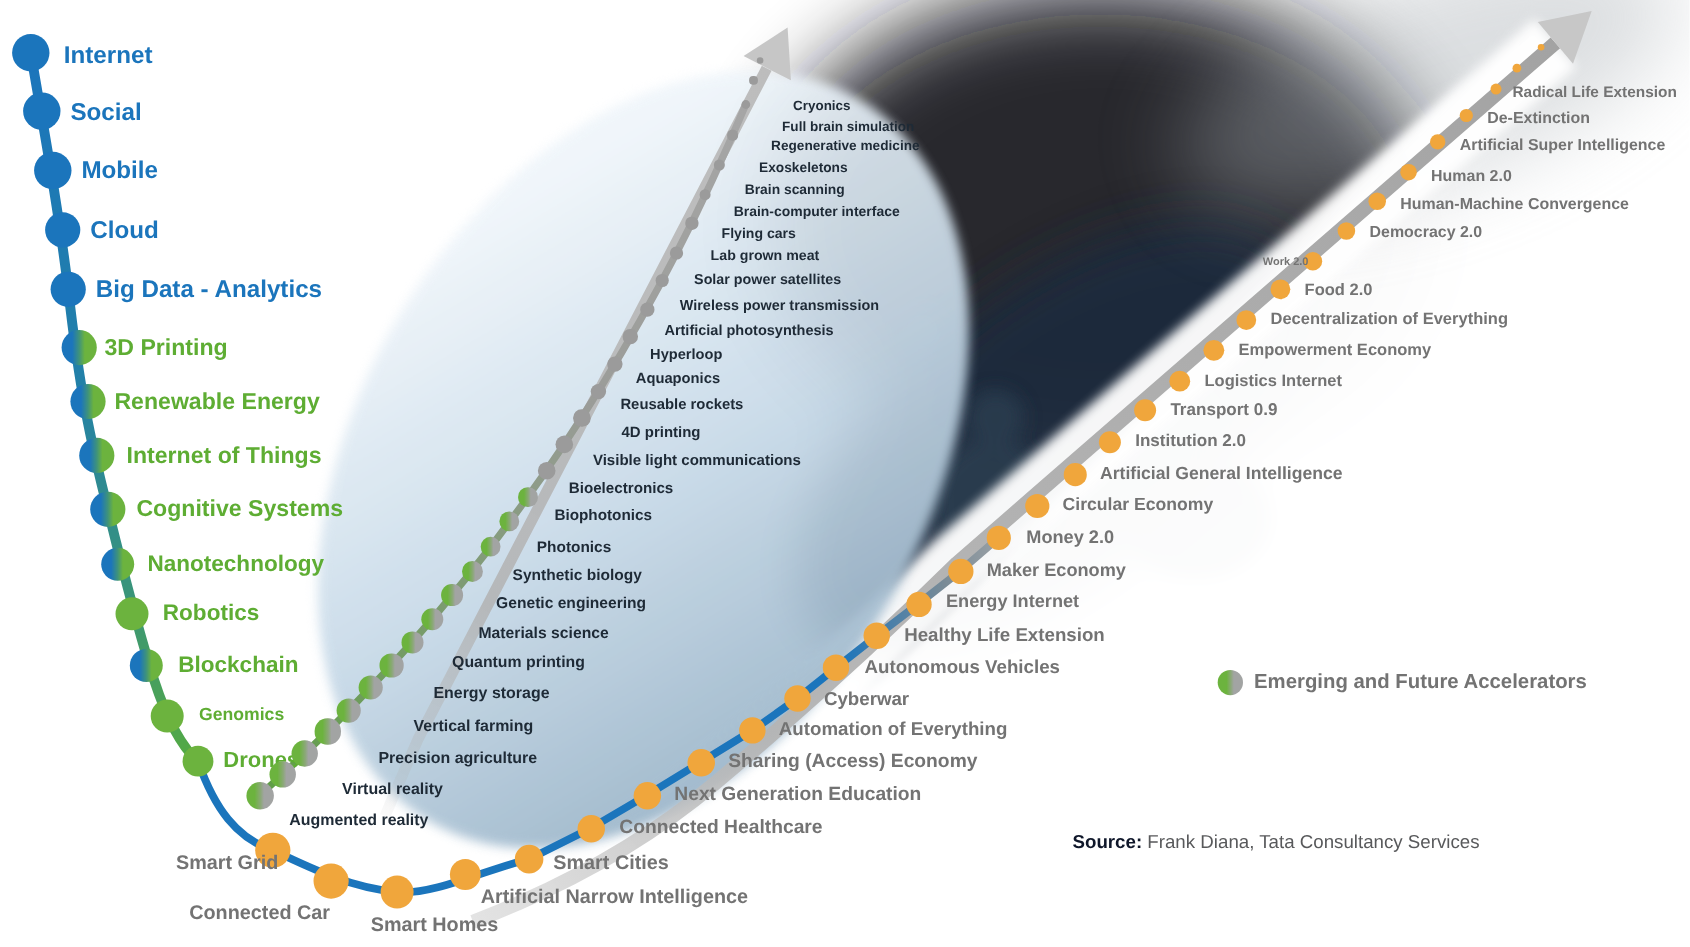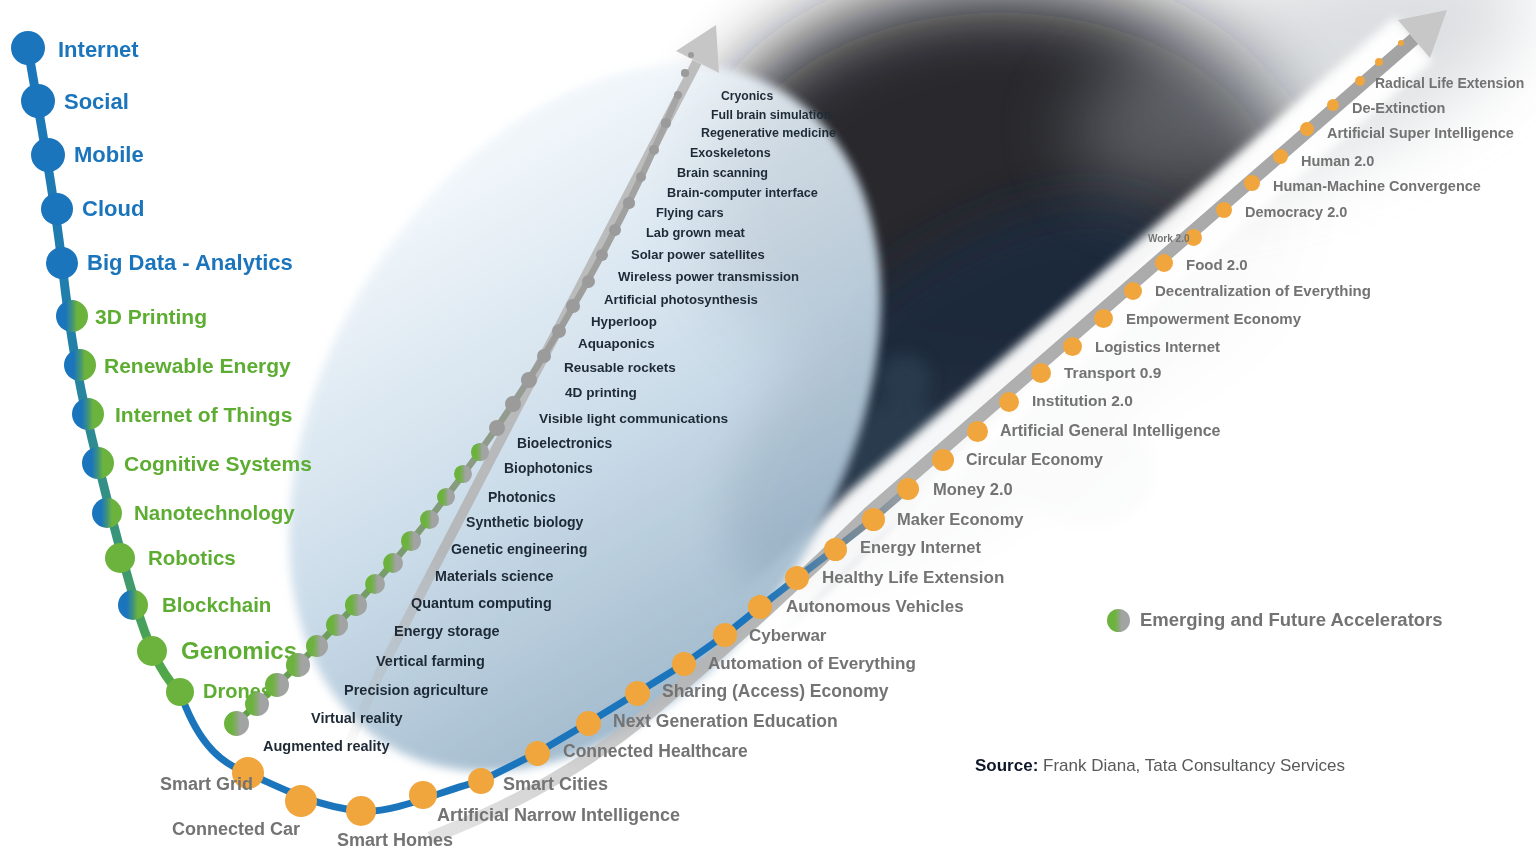--- a/index.html
+++ b/index.html
@@ -134,21 +134,21 @@
       <div class="lbl lbl-green" style="left: 115px; top: 414px; font-size: 21px;">Internet of Things</div>
       <div class="dot dot-blend" style="left: 82px; top: 447px; width: 32px; height: 32px;"></div>
       <div class="lbl lbl-green" style="left: 124px; top: 463px; font-size: 21px;">Cognitive Systems</div>
       <div class="dot dot-blend" style="left: 92px; top: 498px; width: 30px; height: 30px;"></div>
       <div class="lbl lbl-green" style="left: 134px; top: 513px; font-size: 20.5px;">Nanotechnology</div>
       <div class="dot dot-green" style="left: 105px; top: 543px; width: 30px; height: 30px;"></div>
       <div class="lbl lbl-green" style="left: 148px; top: 558px; font-size: 20.5px; text-align: center;">Robotics</div>
       <div class="dot dot-blend" style="left: 118px; top: 590px; width: 30px; height: 30px;"></div>
       <div class="lbl lbl-green" style="left: 162px; top: 605px; font-size: 20.5px;">Blockchain</div>
       <div class="dot dot-green" style="left: 137px; top: 636px; width: 30px; height: 30px;"></div>
-      <div class="lbl lbl-green" style="left: 181px; top: 651px; font-size: 24px;">Genomics</div>
+      <div class="lbl lbl-green" style="left: 181px; top: 651px; font-size: 16px;">Genomics</div>
       <div class="dot dot-green" style="left: 166px; top: 678px; width: 28px; height: 28px;"></div>
       <div class="lbl lbl-green" style="left: 203px; top: 691px; font-size: 20px;">Drones</div>
       <div class="dot dot-orange" style="left: 232px; top: 757px; width: 32px; height: 32px;"></div>
       <div class="lbl lbl-dark" style="left: 126px; top: 784px; font-size: 18px; margin-left: 34px;">Smart Grid</div>
       <div class="dot dot-orange" style="left: 285px; top: 785px; width: 32px; height: 32px;"></div>
       <div class="lbl lbl-dark" style="left: 172px; top: 829px; font-size: 18px;">Connected Car</div>
       <div class="dot dot-orange" style="left: 346px; top: 796px; width: 30px; height: 30px;"></div>
       <div class="lbl lbl-dark" style="left: 337px; top: 840px; font-size: 18px;">Smart Homes</div>
       <div class="dot dot-orange" style="left: 409px; top: 781px; width: 28px; height: 28px;"></div>
       <div class="lbl lbl-dark" style="left: 437px; top: 815px; font-size: 18px;">Artificial Narrow Intelligence</div>
@@ -210,21 +210,21 @@
       <div class="lbl lbl-ink" style="left: 263px; top: 746px; font-size: 14.5px;">Augmented reality</div>
       <div class="dot dot-emg" style="left: 244.8px; top: 691.8px; width: 24.4px; height: 24.4px;"></div>
       <div class="lbl lbl-ink" style="left: 311px; top: 718px; font-size: 14.5px;">Virtual reality</div>
       <div class="dot dot-emg" style="left: 265.1px; top: 673.1px; width: 23.8px; height: 23.8px;"></div>
       <div class="lbl lbl-ink" style="left: 344px; top: 690px; font-size: 14.5px;">Precision agriculture</div>
       <div class="dot dot-emg" style="left: 286.4px; top: 653.4px; width: 23.2px; height: 23.2px;"></div>
       <div class="lbl lbl-ink" style="left: 376px; top: 661px; font-size: 14.5px;">Vertical farming</div>
       <div class="dot dot-emg" style="left: 305.7px; top: 634.7px; width: 22.6px; height: 22.6px;"></div>
       <div class="lbl lbl-ink" style="left: 394px; top: 631px; font-size: 14.5px;">Energy storage</div>
       <div class="dot dot-emg" style="left: 326px; top: 614px; width: 22px; height: 22px;"></div>
-      <div class="lbl lbl-ink" style="left: 411px; top: 603px; font-size: 14.4px;">Quantum computing</div>
+      <div class="lbl lbl-ink" style="left: 411px; top: 603px; font-size: 14.4px;">Quantum printing</div>
       <div class="dot dot-emg" style="left: 345.3px; top: 594.3px; width: 21.4px; height: 21.4px;"></div>
       <div class="lbl lbl-ink" style="left: 435px; top: 576px; font-size: 14.3px;">Materials science</div>
       <div class="dot dot-emg" style="left: 364.6px; top: 573.6px; width: 20.8px; height: 20.8px;"></div>
       <div class="lbl lbl-ink" style="left: 451px; top: 549px; font-size: 14.2px;">Genetic engineering</div>
       <div class="dot dot-emg" style="left: 382.9px; top: 552.9px; width: 20.2px; height: 20.2px;"></div>
       <div class="lbl lbl-ink" style="left: 466px; top: 522px; font-size: 14.1px;">Synthetic biology</div>
       <div class="dot dot-emg" style="left: 401.2px; top: 531.2px; width: 19.6px; height: 19.6px;"></div>
       <div class="lbl lbl-ink" style="left: 488px; top: 497px; font-size: 14px;">Photonics</div>
       <div class="dot dot-emg" style="left: 419.5px; top: 509.5px; width: 19px; height: 19px;"></div>
       <div class="lbl lbl-ink" style="left: 504px; top: 469px; font-size: 13.9px;">Biophotonics</div>

